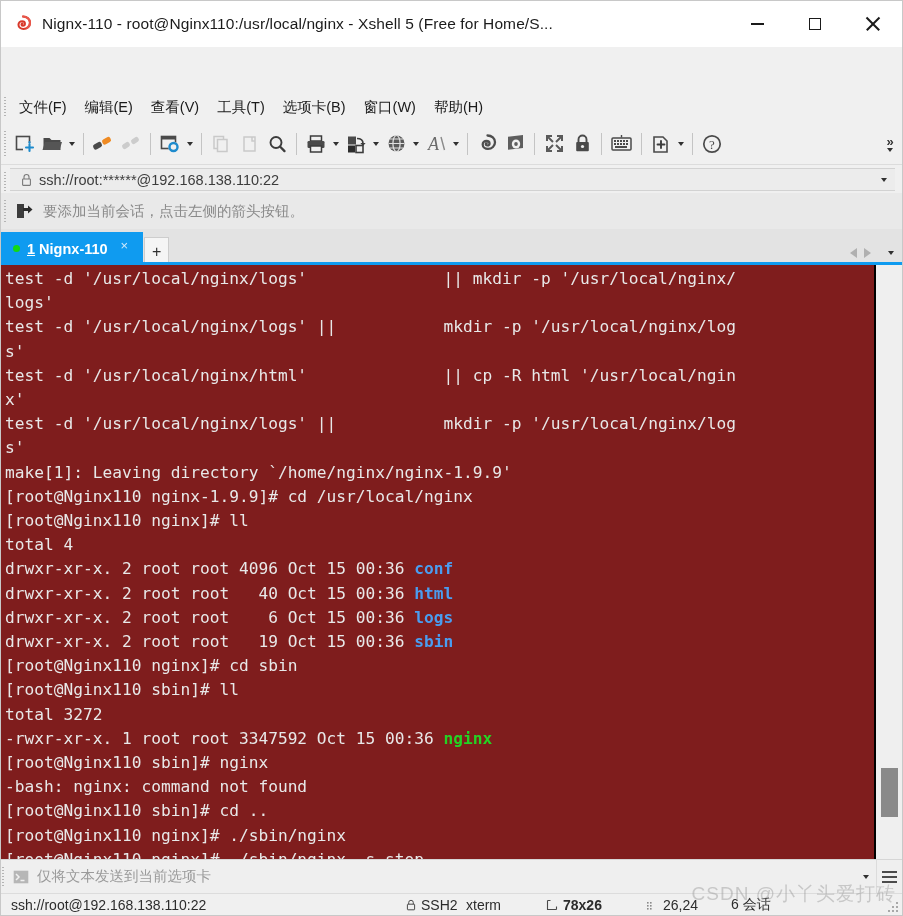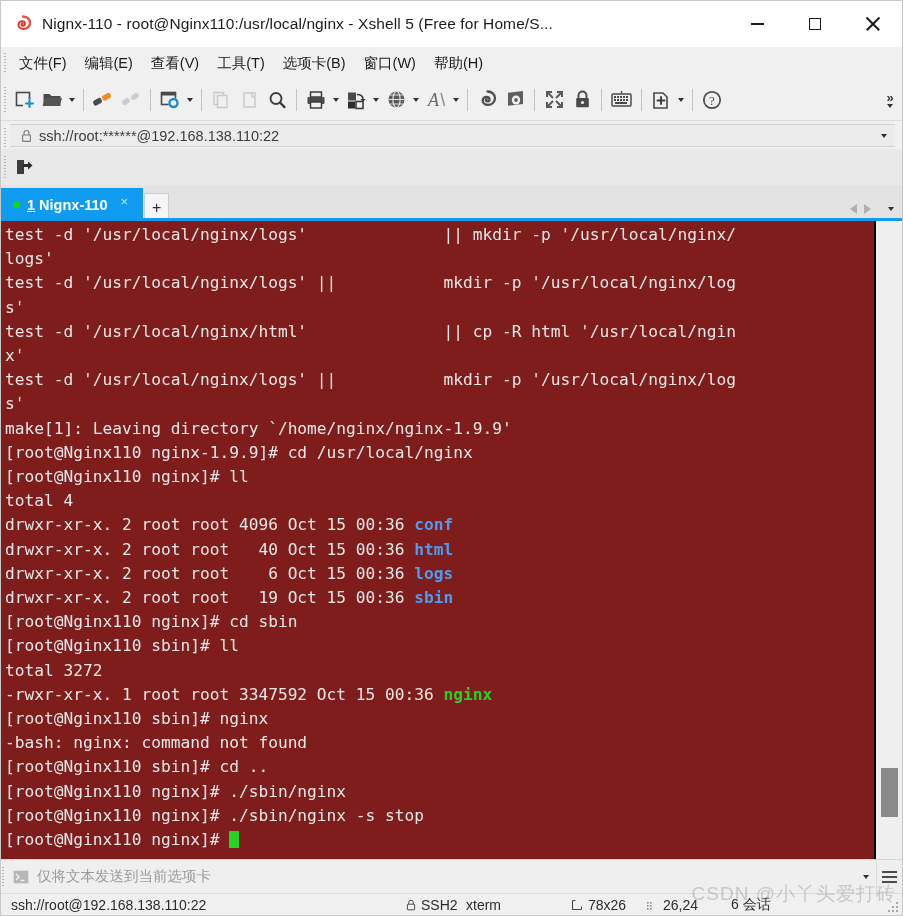--- a/index.html
+++ b/index.html
@@ -63,20 +63,21 @@
 
   
   .menubar {
     height: 32px;
     background: #f0f0f0;
     display: flex;
     align-items: center;
     padding-left: 9px;
     flex: 0 0 auto;
     position: relative;
+    margin-top: 44px;
   }
   .menubar:before {
     content: ''; position: absolute; left: 3px; top: 6px;
     width: 2px; height: 20px;
     background: repeating-linear-gradient(to bottom,#b4b4b4 0 1px,transparent 1px 3px);
   }
   .menu-item {
     padding: 3px 9px;
     font-size: 14.5px;
     color: #1b1b1b;
@@ -298,21 +299,21 @@
     display: flex; align-items: center;
     flex: 0 0 auto;
     border-top: 1px solid #dcdcdc;
     font-size: 14px; color: #2c2c2c;
     position: relative;
   }
   .sb-cell { display: flex; align-items: center; gap: 5px; white-space: nowrap; }
   .sb-url { padding-left: 10px; }
   .sb-ssh { position: absolute; left: 405px; }
   .sb-term { position: absolute; left: 465px; }
-  .sb-size { position: absolute; left: 570px; }
+  .sb-size { position: absolute; left: 545px; font-weight: bold; }
   .sb-pos { position: absolute; left: 645px; }
   .sb-sess { position: absolute; left: 730px; }
   .sb-grip {
     position: absolute; right: 4px; bottom: 3px;
     width: 12px; height: 12px;
   }
   .sb-grip i {
     position: absolute; width: 2px; height: 2px; background: #a8a8a8;
   }
 
@@ -582,20 +583,21 @@
     </div>
   </div>
 
   <div class="infobar">
     <span class="info-icon">
       <svg width="18" height="18" viewBox="0 0 18 18">
         <path d="M2 2h7v14H2z" fill="#3c3c3c"></path>
         <path d="M8 6h5v-2.5l4.5 4-4.5 4V9H8z" fill="#2c2c2c"></path>
       </svg>
     </span>
+    <span class="info-text">要添加当前会话，点击左侧的箭头按钮。</span>
   </div>
 
   <div class="tabbar">
     <div class="tab">
       <span class="tab-dot"></span>
       <span class="tab-label"><span class="num">1</span> <span>Nignx-110</span></span>
       <span class="tab-close">×</span>
     </div>
     <div class="tab-add">+</div>
     <div class="tab-nav">

